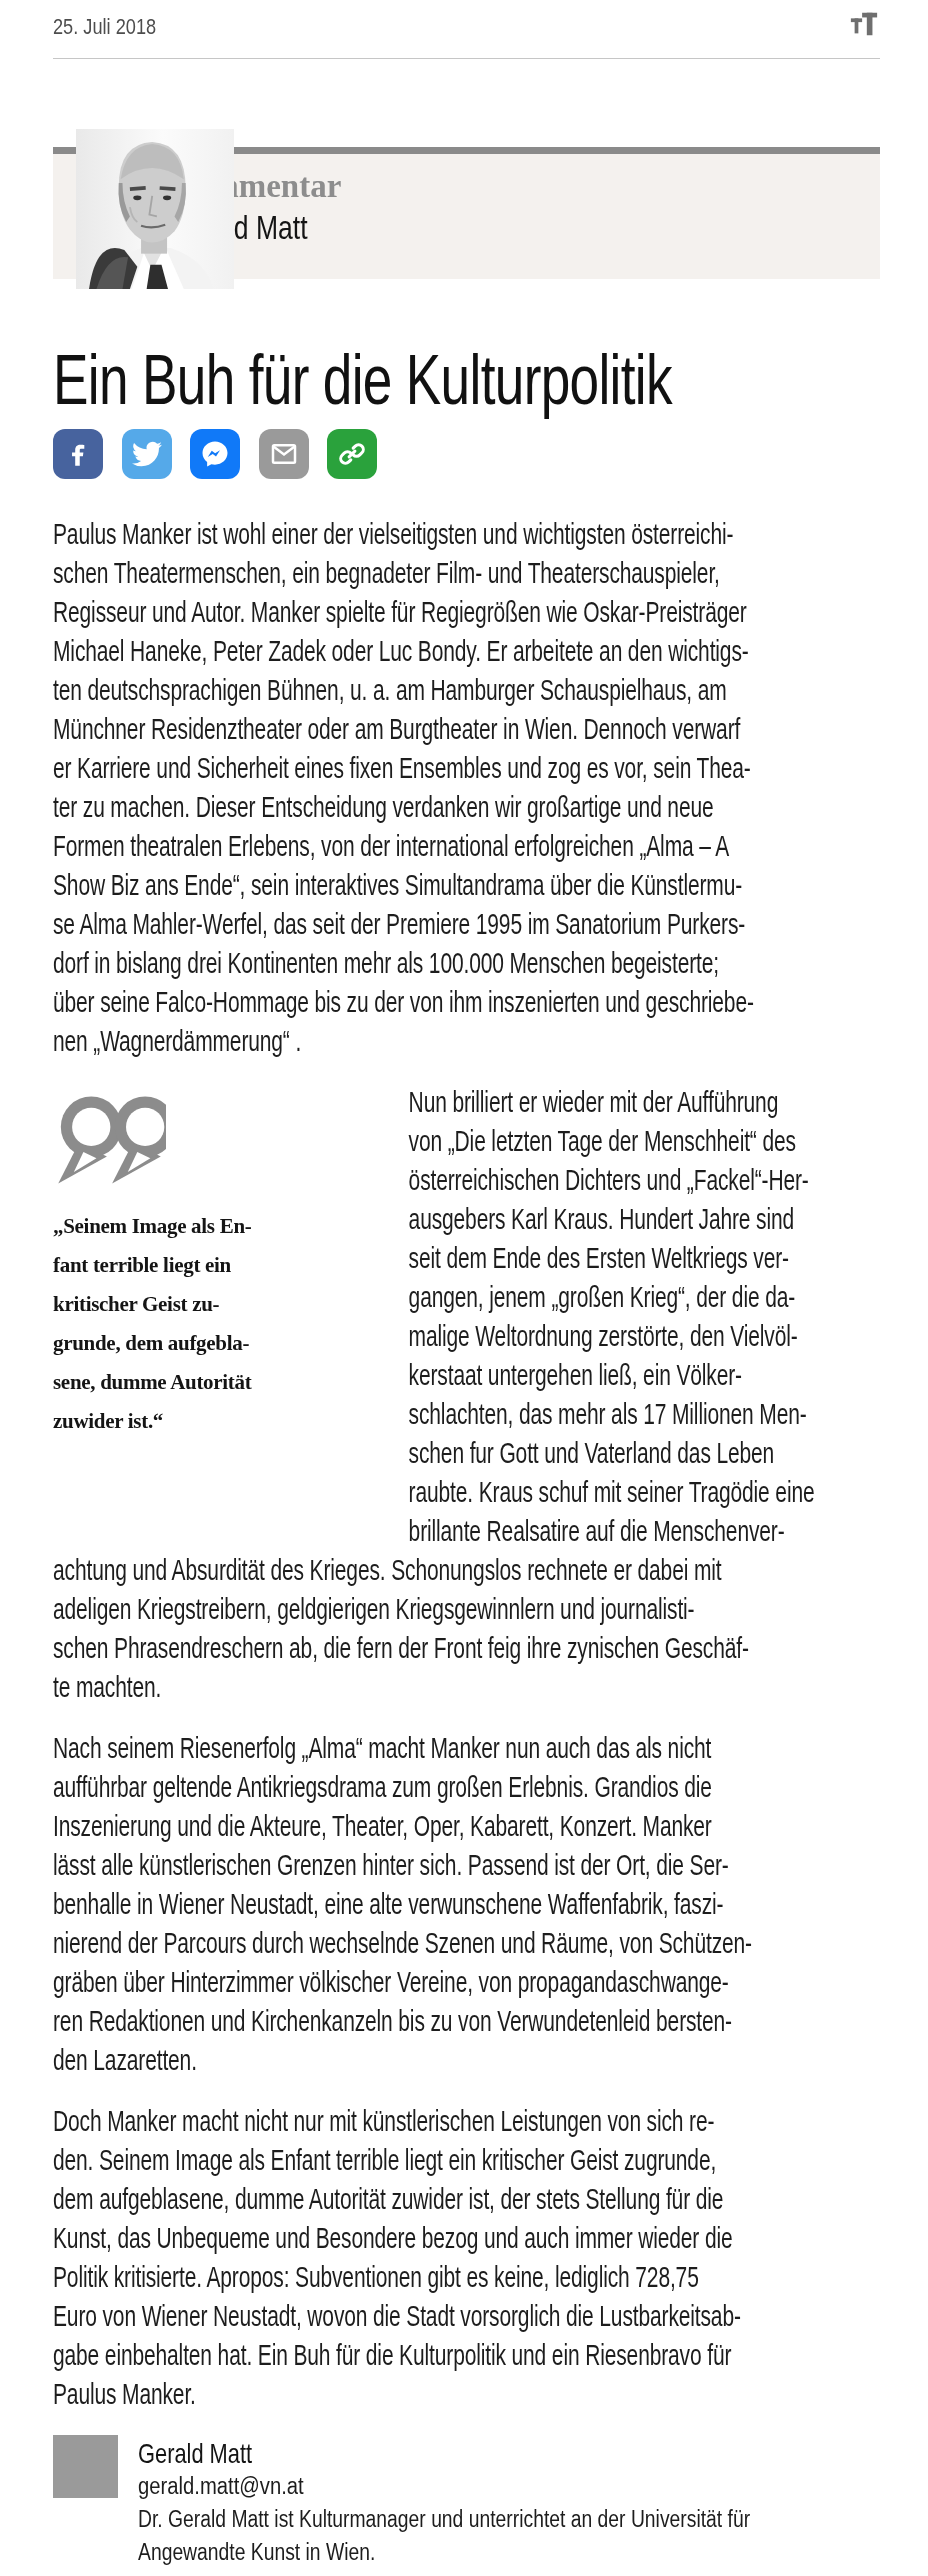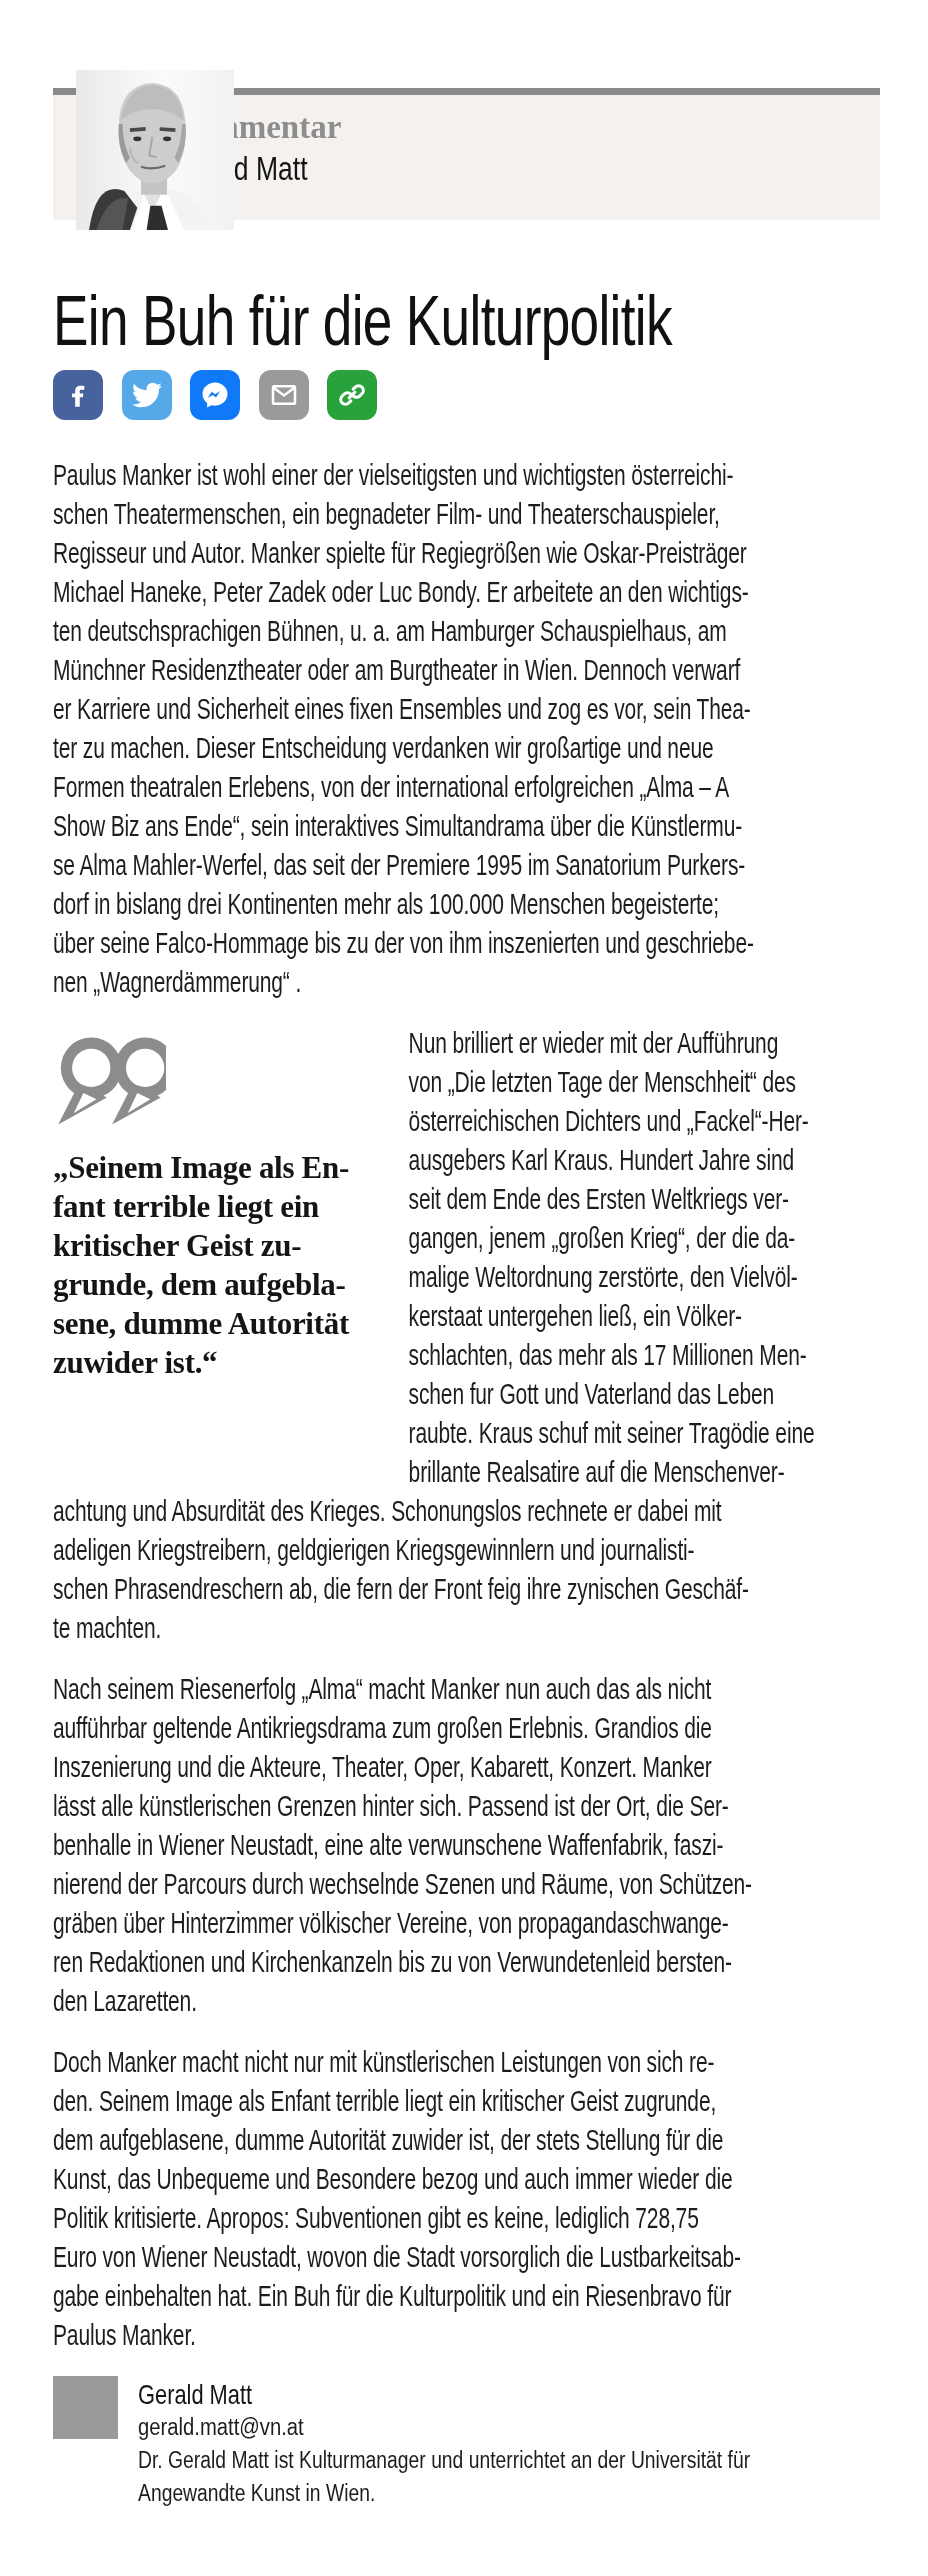--- a/index.html
+++ b/index.html
@@ -38,40 +38,53 @@
 
   
   .article { margin-top:35px; }
   .body-text { font-size:30px; line-height:39px; color:#1d1d1d; letter-spacing:-0.2px;
                width:1176px; transform:scaleX(0.70); transform-origin:0 0;
                white-space:pre-line; margin-bottom:22px; }
   .pullquote { float:left; width:508px; height:457px; white-space:normal; }
   .pq-inner { display:block; width:346px; transform:scaleX(1.4286); transform-origin:0 0; }
   .quote-icon { display:block; margin-top:11px; margin-bottom:20.4px; }
   .pq-text { display:block; font-family:"Liberation Serif", serif; font-weight:700;
-             font-size:31px; line-height:39px; color:#151515; letter-spacing:-0.3px;
+             font-size:21px; line-height:39px; color:#151515; letter-spacing:-0.3px;
              white-space:pre-line; }
 
   
   .author-footer { margin-top:11px; display:flex; }
   .avatar { width:65px; height:63px; background:#9a9a9a; flex:0 0 auto; }
   .footer-texts { margin-left:19.5px; padding-top:1.9px; }
   .footer-name { font-size:28px; color:#141414; line-height:33px;
                  transform:scaleX(0.78); transform-origin:0 0; width:372px; }
   .footer-email { font-size:23px; color:#1d1d1d; line-height:33px; text-decoration:none; display:block;
                  transform:scaleX(0.88); transform-origin:0 0; width:372px; }
   .footer-bio { font-size:23px; color:#1d1d1d; line-height:33px; white-space:pre-line;
                  transform:scaleX(0.84); transform-origin:0 0; width:910px; }
 </style>
 </head>
 <body>
 
 <div class="page">
   <div class="content">
 
+    <div class="top-header">
+      <span class="date">25. Juli 2018</span>
+      <button class="fontsize-btn" title="">
+        <svg width="30" height="30" viewBox="0 0 32 32">
+          <g fill="#6f6f6f">
+            <rect x="2" y="10" width="12" height="4"></rect>
+            <rect x="6" y="10" width="4" height="16"></rect>
+            <rect x="14" y="4" width="16" height="5"></rect>
+            <rect x="19" y="4" width="6" height="24"></rect>
+          </g>
+        </svg>
+      </button>
+    </div>
 
     <div class="author-box">
       <div class="author-bar"></div>
       <div class="author-panel">
         <div class="author-texts">
           <div class="kicker">Kommentar</div>
           <div class="author-name">Gerald Matt</div>
         </div>
       </div>
       <svg class="author-photo" viewBox="0 0 170 172" preserveAspectRatio="none">

